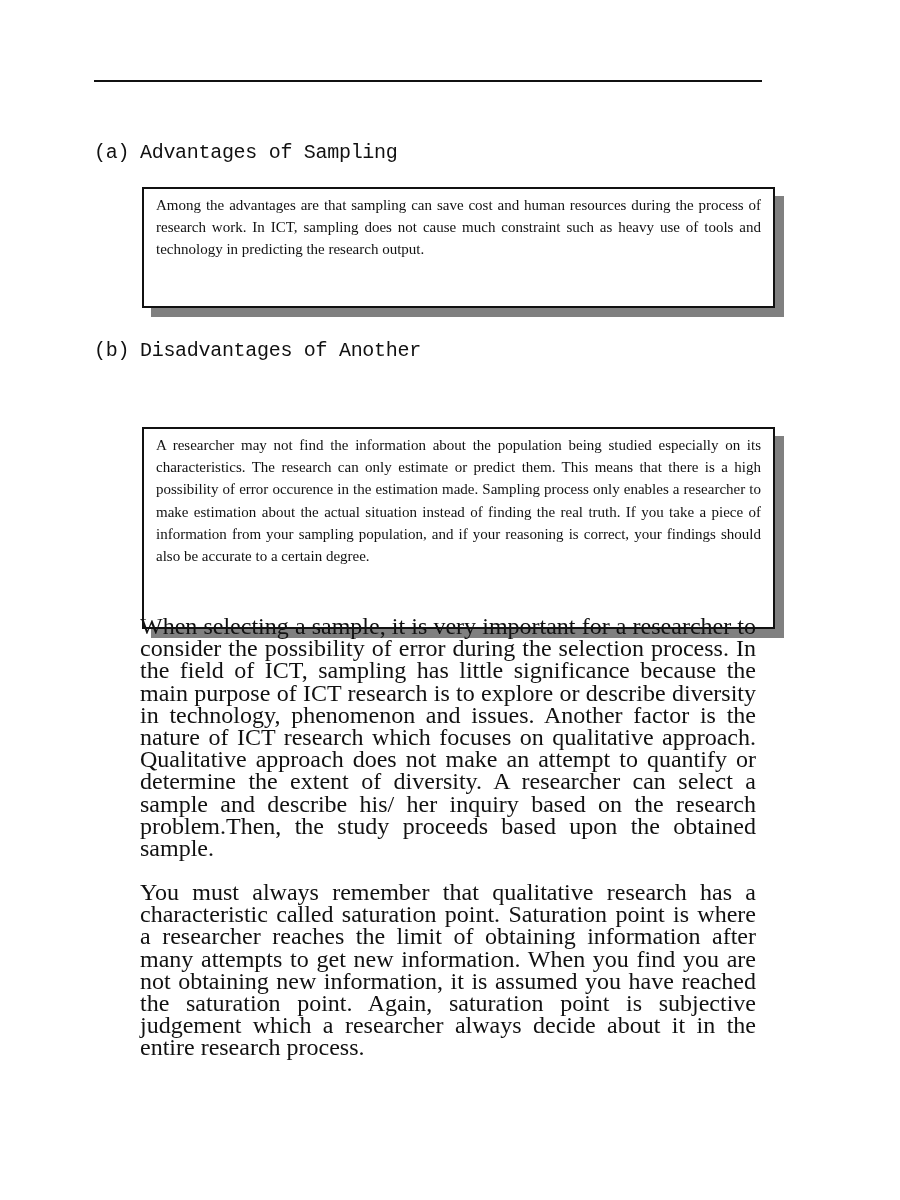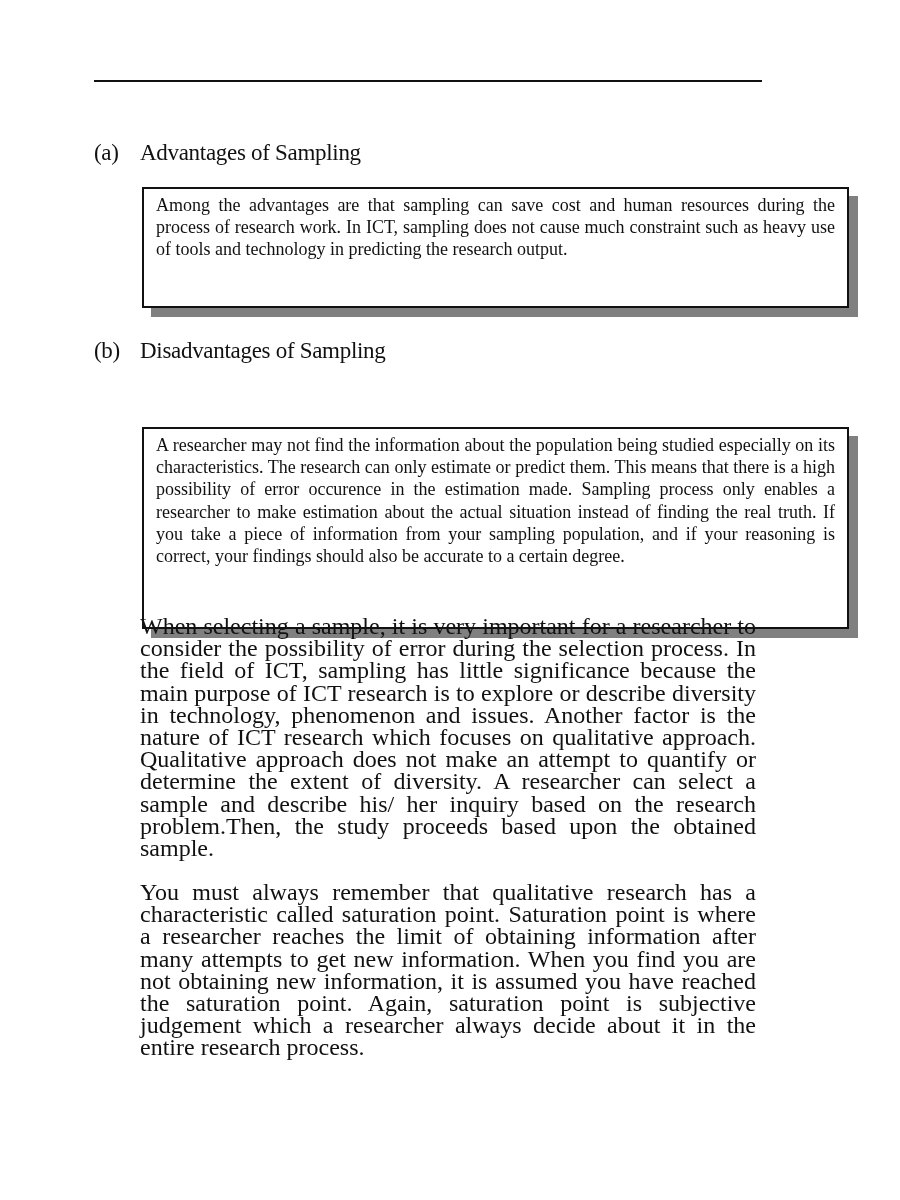--- a/index.html
+++ b/index.html
@@ -19,45 +19,46 @@
       position: absolute;
       left: 94px;
       top: 80px;
       width: 668px;
       height: 0;
       border-top: 2px solid #111111;
     }
     .section-heading {
       position: absolute;
       left: 94px;
-      font-size: 23px;
+      font-size: 20px;
       line-height: 24px;
       letter-spacing: -0.3px;
       white-space: nowrap;
+      font-family: Liberation Mono, monospace;
     }
     .section-heading .label {
       display: inline-block;
       width: 46px;
     }
     .section-heading .title {
       font-weight: normal;
     }
     #heading-a { top: 141px; }
     #heading-b { top: 339px; }
 
     .boxed {
       position: absolute;
       left: 142px;
-      width: 707px;
+      width: 633px;
       box-sizing: border-box;
       border: 2px solid #111111;
       background: #ffffff;
       box-shadow: 9px 9px 0 0 #808080;
       padding: 5px 12px 6px 12px;
-      font-size: 18px;
+      font-size: 15px;
       line-height: 22.2px;
       text-align: justify;
     }
     #box-a { top: 187px; height: 121px; }
     #box-b { top: 383px; height: 202px; margin-top: 44px; }
 
     .para {
       position: absolute;
       left: 140px;
       width: 616px;
@@ -76,21 +77,21 @@
 
 <div class="section-heading" id="heading-a">
   <span class="label">(a)</span><span class="title">Advantages of Sampling</span>
 </div>
 
 <div class="boxed" id="box-a">
   <span>Among the advantages are that sampling can save cost and human resources during the process of research work. In ICT, sampling does not cause much constraint such as heavy use of tools and technology in predicting the research output.</span>
 </div>
 
 <div class="section-heading" id="heading-b">
-  <span class="label">(b)</span><span class="title">Disadvantages of Sampling</span>
+  <span class="label">(b)</span><span class="title">Disadvantages of Another</span>
 </div>
 
 <div class="boxed" id="box-b">
   <span>A researcher may not find the information about the population being studied especially on its characteristics. The research can only estimate or predict them. This means that there is a high possibility of error occurence in the estimation made. Sampling process only enables a researcher to make estimation about the actual situation instead of finding the real truth. If you take a piece of information from your sampling population, and if your reasoning is correct, your findings should also be accurate to a certain degree.</span>
 </div>
 
 <p class="para" id="para-1">When selecting a sample, it is very important for a researcher to consider the possibility of error during the selection process. In the field of ICT, sampling has little significance because the main purpose of ICT research is to explore or describe diversity in technology, phenomenon and issues. Another factor is the nature of ICT research which focuses on qualitative approach. Qualitative approach does not make an attempt to quantify or determine the extent of diversity. A researcher can select a sample and describe his/ her inquiry based on the research problem.Then, the study proceeds based upon the obtained sample.</p>
 
 <p class="para" id="para-2">You must always remember that qualitative research has a characteristic called saturation point. Saturation point is where a researcher reaches the limit of obtaining information after many attempts to get new information. When you find you are not obtaining new information, it is assumed you have reached the saturation point. Again, saturation point is subjective judgement which a researcher always decide about it in the entire research process.</p>
 

